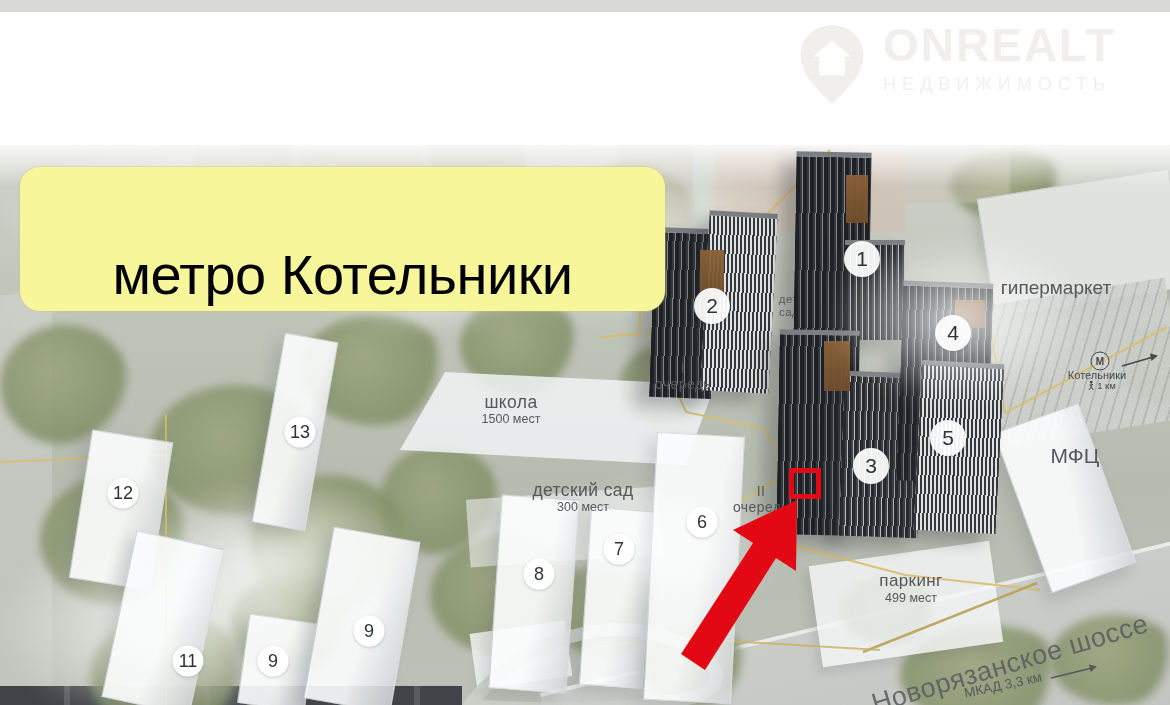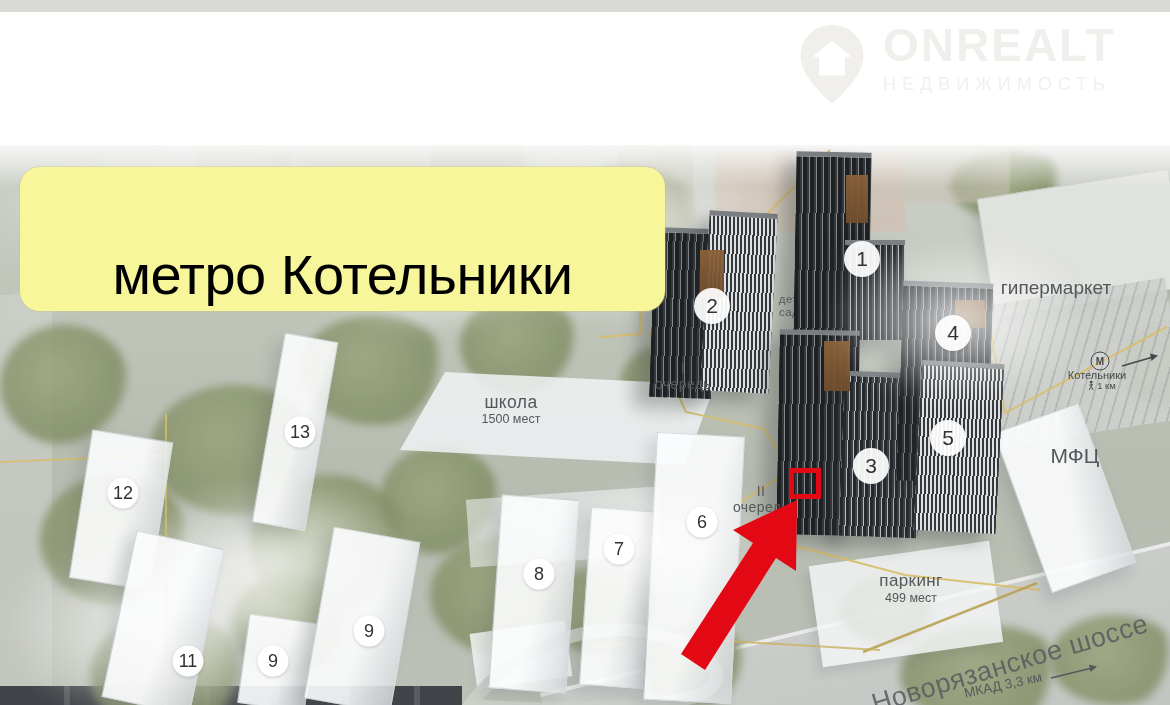--- a/index.html
+++ b/index.html
@@ -192,20 +192,24 @@
     <div class="cap" style="left:824px;top:196px;width:26px;height:50px"></div>
     <div class="cap" style="left:955px;top:155px;width:30px;height:28px"></div>
 
     <div class="fog hi" style="left:830px;top:90px;width:260px;height:170px"></div>
     <div class="fog hi" style="left:560px;top:330px;width:220px;height:140px;opacity:.7"></div>
 
     <div class="lbl" style="left:511px;top:264px">
       <div class="t">школа</div>
       <div class="s">1500 мест</div>
     </div>
+    <div class="lbl" style="left:583px;top:352px">
+      <div class="t">детский сад</div>
+      <div class="s">300 мест</div>
+    </div>
     <div class="lbl" style="left:1056px;top:143px;font-size:19px">гипермаркет</div>
     <div class="lbl" style="left:1075px;top:311px;font-size:21px">МФЦ</div>
     <div class="lbl" style="left:911px;top:443px">
       <div class="t" style="font-size:17px">паркинг</div>
       <div class="s">499 мест</div>
     </div>
     <div class="lbl small" style="left:683px;top:231px">
       <div class="t">I</div>
       <div class="t">очередь</div>
     </div>

